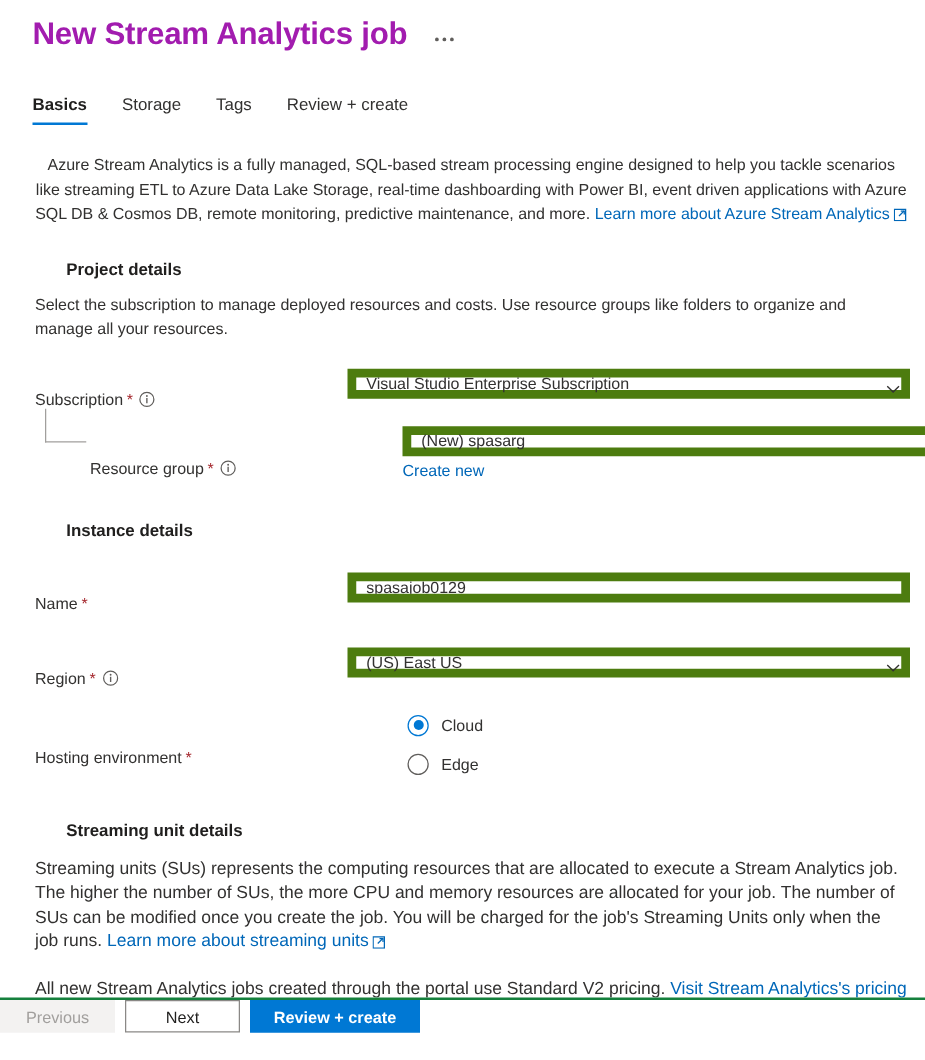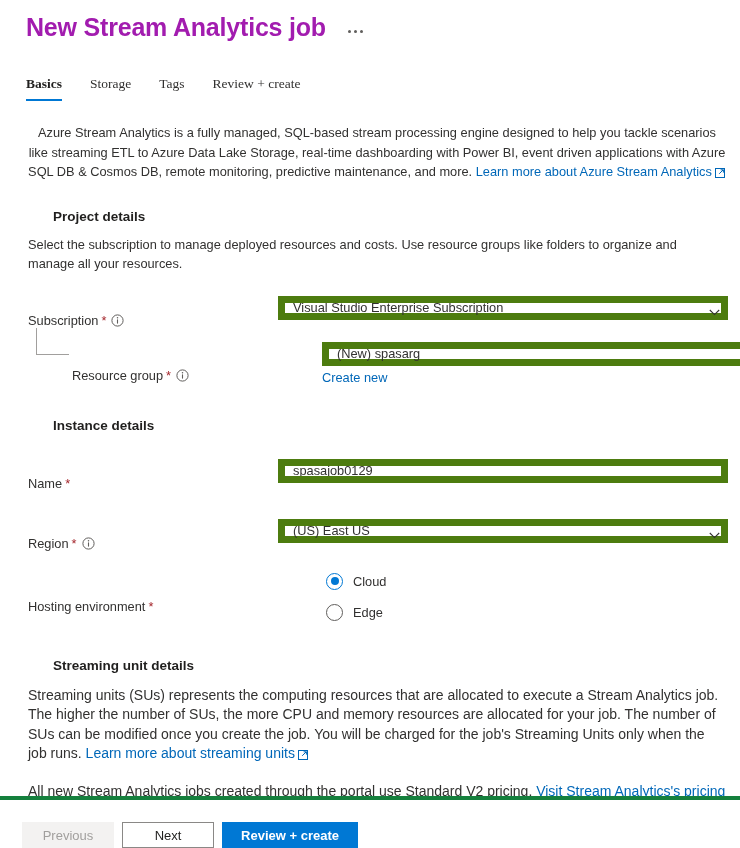--- a/index.html
+++ b/index.html
@@ -51,21 +51,20 @@
     margin-top: 30px;
     gap: 0;
   }
   .tab {
     font-size: 13.5px;
     color: #323130;
     padding: 4px 14px 9px 14px;
     cursor: pointer;
     position: relative;
     white-space: nowrap;
-    font-family: Liberation Serif, serif;
   }
   .tab:first-child { padding-left: 0; }
   .tab.active { font-weight: 600; color: #201f1e; }
   .tab.active::after {
     content: "";
     position: absolute;
     left: 0; right: 14px; bottom: 0;
     height: 2px;
     background: #0078d4;
   }
@@ -223,24 +222,23 @@
     line-height: 19.5px;
     color: #323130;
     max-width: 700px;
   }
 
   
   .footer {
     position: absolute;
     left: 0; right: 0; bottom: 0;
     height: 48px;
-    border-top: 4px solid #15803d;
-    display: flex;
-    align-items: flex-end;
-    padding-left: 22px;
+    border-top: 2px solid #15803d;
+    display: flex;
+    align-items: flex-start;
     gap: 8px;
     background: #fff;
   }
   .btn {
     font-family: "Liberation Sans", sans-serif;
     font-size: 13px;
     height: 26px;
     min-width: 92px;
     padding: 0 14px;
     box-sizing: border-box;

